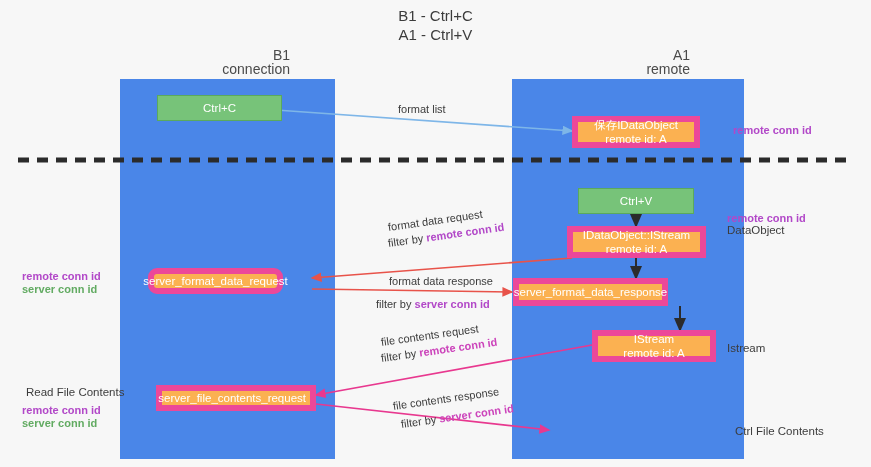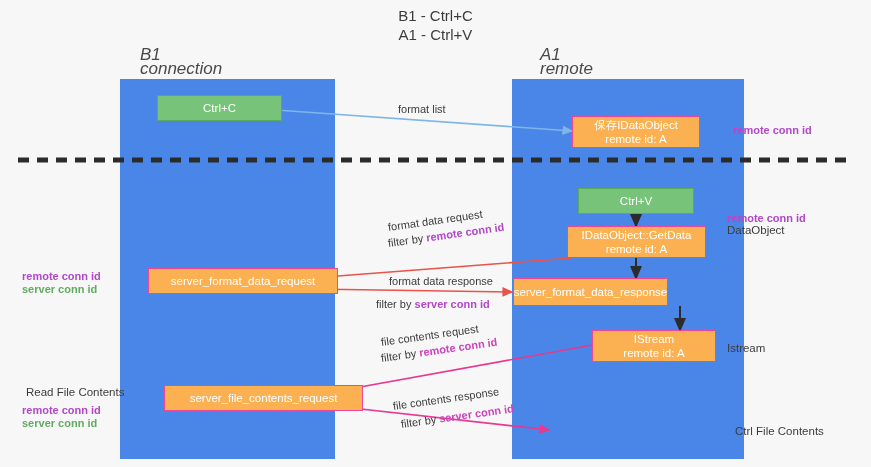--- a/index.html
+++ b/index.html
@@ -15,34 +15,34 @@
   .abs{position:absolute;}
 
   
   .title{
     width:871px;text-align:center;top:6px;left:0;
     font-size:15px;line-height:19px;color:#3c3c3c;
   }
 
   
   .colhead{
-    text-align:left;font-size:17px;line-height:14px;color:#4a4a4a;font-style:italic;
+    text-align:right;font-size:14px;line-height:14px;color:#4a4a4a;
   }
 
   
   .lane{background:#4a86e8;}
 
   
   .node{
     display:flex;align-items:center;justify-content:center;
     text-align:center;color:#ffffff;font-size:11.5px;line-height:14px;
     box-sizing:border-box;padding:2px 4px;
   }
   .node-green{background:#77c379;border:1px solid #5aa95d;}
-  .node-orange{background:#fbb151;border:1px solid #ec4899;}
+  .node-orange{background:#fbb151;border:6px solid #ec4899;}
   .node .sub{display:block;}
 
   
   .caption{font-size:11.5px;line-height:15px;color:#3c3c3c;}
   .cap-purple{color:#b248c8;font-weight:bold;font-size:11px;line-height:14px;}
   .cap-green{color:#62ab62;font-weight:bold;font-size:11px;line-height:14px;}
 
   
   .edgelabel{
     font-size:11px;line-height:14px;color:#3c3c3c;white-space:nowrap;
@@ -118,38 +118,38 @@
   <div class="abs node node-orange" style="left:572px;top:116px;width:128px;height:32px;flex-direction:column;">
     <span>保存IDataObject</span>
     <span class="sub">remote id: A</span>
   </div>
 
   <div class="abs node node-green" style="left:578px;top:188px;width:116px;height:26px;">
     <span>Ctrl+V</span>
   </div>
 
   <div class="abs node node-orange" style="left:567px;top:226px;width:139px;height:32px;flex-direction:column;">
-    <span>IDataObject::GetData</span>
+    <span>IDataObject::IStream</span>
     <span class="sub">remote id: A</span>
   </div>
 
-  <div class="abs node node-orange" style="left:148px;top:268px;width:190px;height:26px;">
+  <div class="abs node node-orange" style="left:148px;top:268px;width:135px;height:26px;border-radius:9px;">
     <span>server_format_data_request</span>
   </div>
 
   <div class="abs node node-orange" style="left:513px;top:278px;width:155px;height:28px;">
     <span>server_format_data_response</span>
   </div>
 
   <div class="abs node node-orange" style="left:592px;top:330px;width:124px;height:32px;flex-direction:column;">
     <span>IStream</span>
     <span class="sub">remote id: A</span>
   </div>
 
-  <div class="abs node node-orange" style="left:164px;top:385px;width:199px;height:26px;">
+  <div class="abs node node-orange" style="left:156px;top:385px;width:160px;height:26px;justify-content:flex-end;">
     <span>server_file_contents_request</span>
   </div>
 
 
   <div class="abs edgelabel" style="left:398px;top:102px;">
     <span>format list</span>
   </div>
 
   <div class="abs" style="left:388px;top:220px;">
     <div class="edgelabel rot-up">format data request</div>

